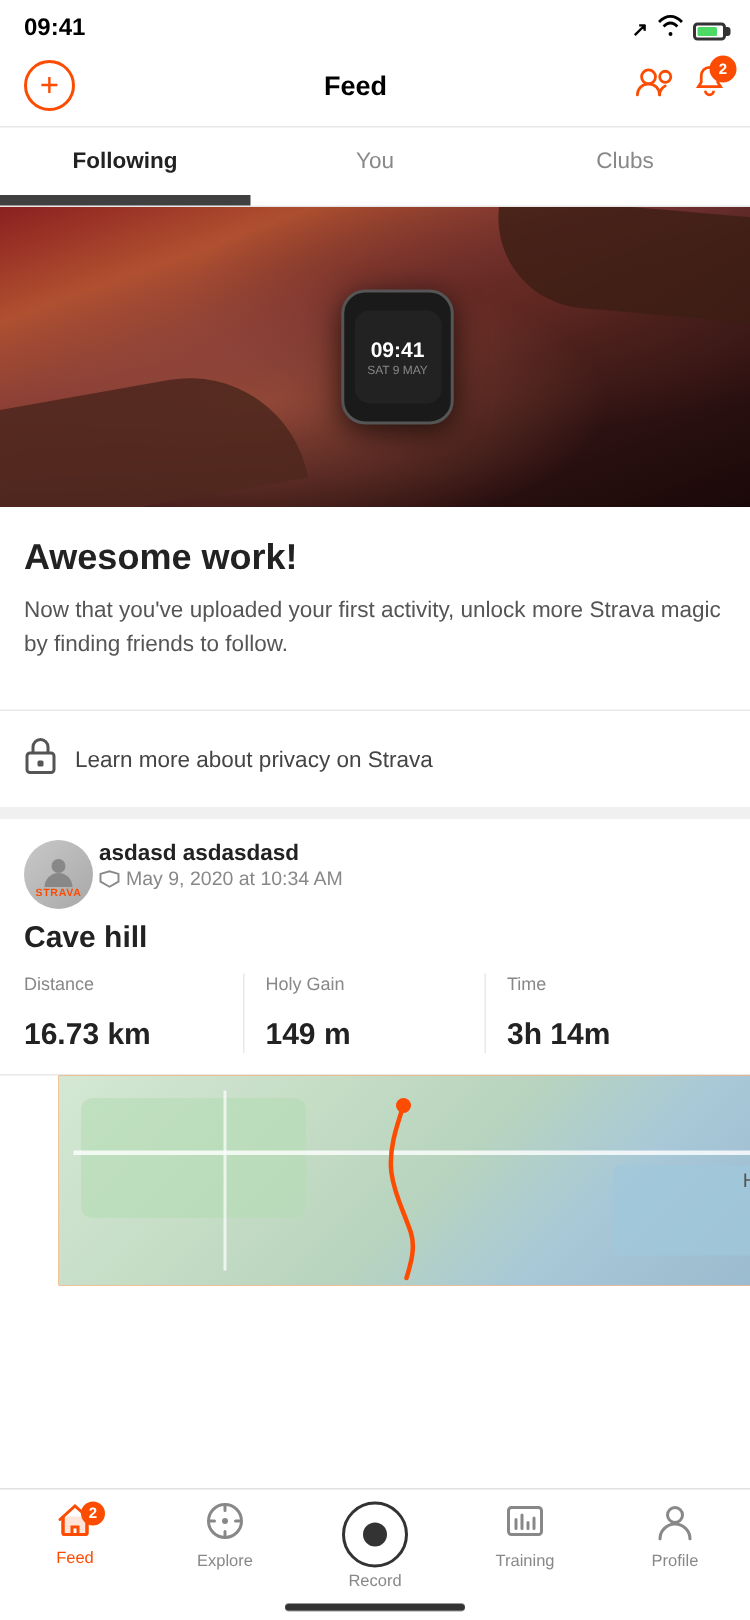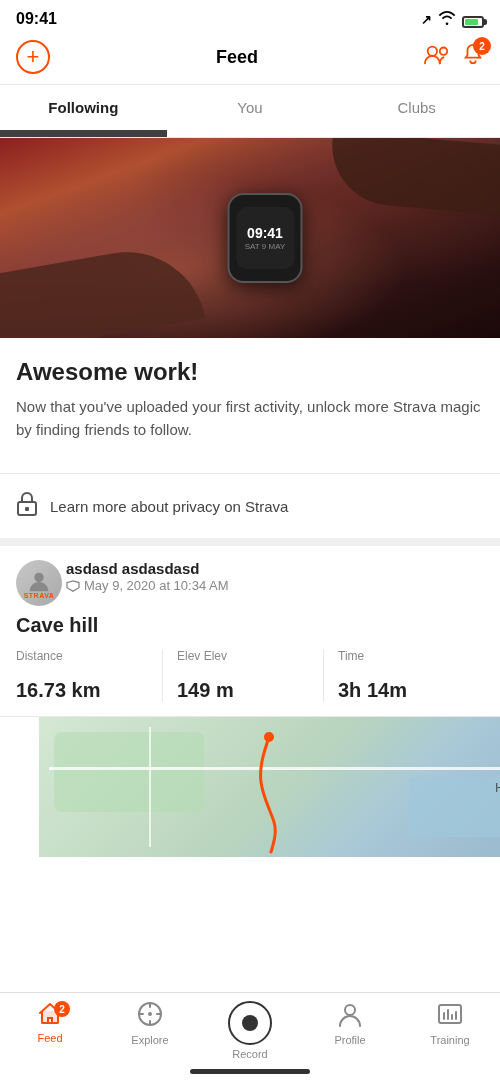--- a/index.html
+++ b/index.html
@@ -296,21 +296,21 @@
   </div>
 
   <div class="activity-title">Cave hill</div>
 
   <div class="stats-row">
     <div class="stat">
       <div class="stat-label">Distance</div>
       <div class="stat-value">16.73 km</div>
     </div>
     <div class="stat">
-      <div class="stat-label">Elev Elev</div>
+      <div class="stat-label">Holy Gain</div>
       <div class="stat-value">149 m</div>
     </div>
     <div class="stat">
       <div class="stat-label">Time</div>
       <div class="stat-value">3h 14m</div>
     </div>
   </div>
 
   <div class="map-preview">
     <div class="map-bg" style="width:100%; height:100%; background: linear-gradient(135deg, #d4e8d4 0%, #c5dcc5 30%, #b8d4be 50%, #a8c8d8 70%, #98b8cc 100%); position:relative;">
@@ -362,32 +362,32 @@
 
   <div class="nav-item">
     <div class="record-nav-icon">
       <div class="record-dot"></div>
     </div>
     <span class="nav-label">Record</span>
   </div>
 
   <div class="nav-item">
     <span>
+      <svg width="26" height="26" viewBox="0 0 26 26" fill="none">
+        <rect x="2" y="4" width="22" height="18" rx="2" stroke="#888" stroke-width="2"></rect>
+        <path d="M7 18 L7 12 M11 18 L11 9 M15 18 L15 14 M19 18 L19 11" stroke="#888" stroke-width="2" stroke-linecap="round"></path>
+      </svg>
+    </span>
+    <span class="nav-label">Training</span>
+  </div>
+
+  <div class="nav-item">
+    <span>
       <svg width="24" height="26" viewBox="0 0 24 26" fill="none">
         <circle cx="12" cy="9" r="5" stroke="#888" stroke-width="2"></circle>
         <path d="M2 25c0-5.5 4.5-10 10-10s10 4.5 10 10" stroke="#888" stroke-width="2" stroke-linecap="round"></path>
       </svg>
     </span>
     <span class="nav-label">Profile</span>
   </div>
-
-  <div class="nav-item">
-    <span>
-      <svg width="26" height="26" viewBox="0 0 26 26" fill="none">
-        <rect x="2" y="4" width="22" height="18" rx="2" stroke="#888" stroke-width="2"></rect>
-        <path d="M7 18 L7 12 M11 18 L11 9 M15 18 L15 14 M19 18 L19 11" stroke="#888" stroke-width="2" stroke-linecap="round"></path>
-      </svg>
-    </span>
-    <span class="nav-label">Training</span>
-  </div>
 </div>
 
 <div class="home-indicator"></div>
 
 </body></html>

